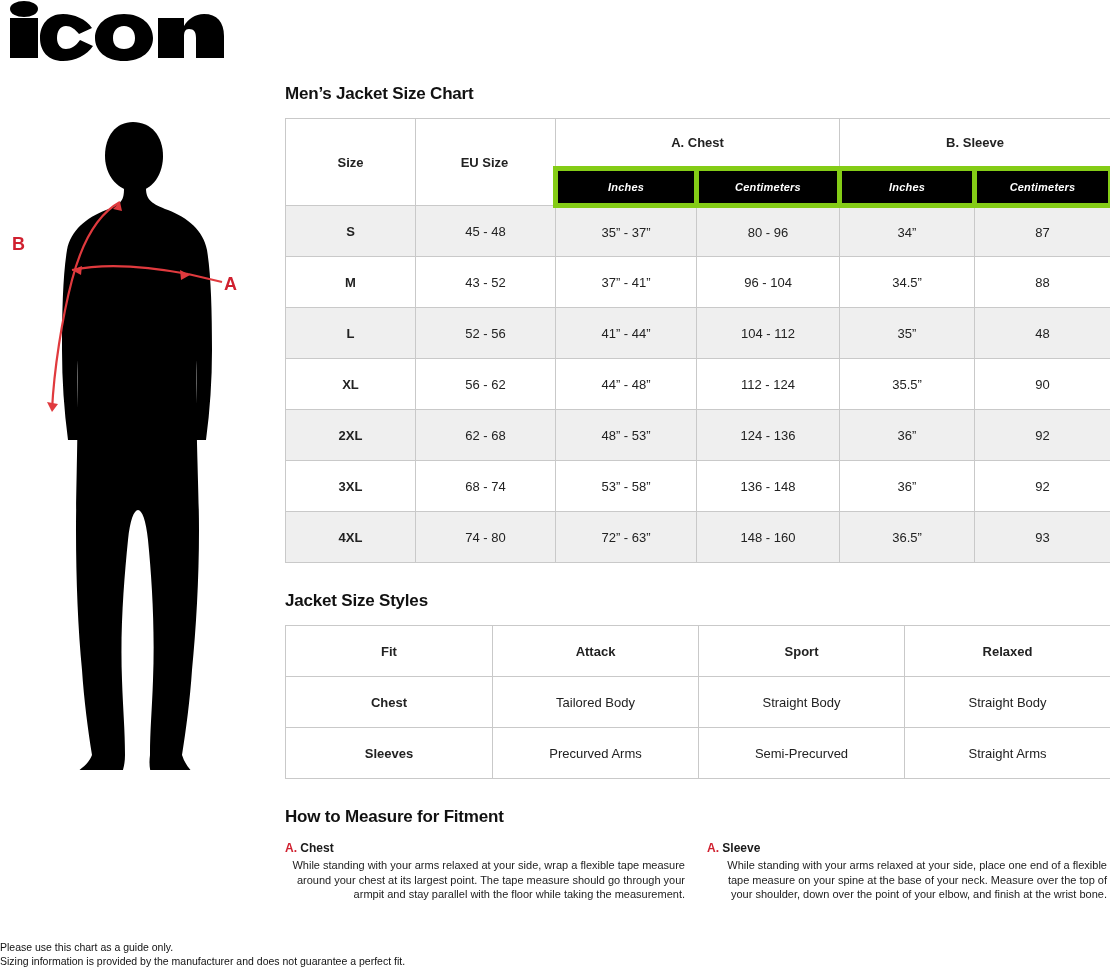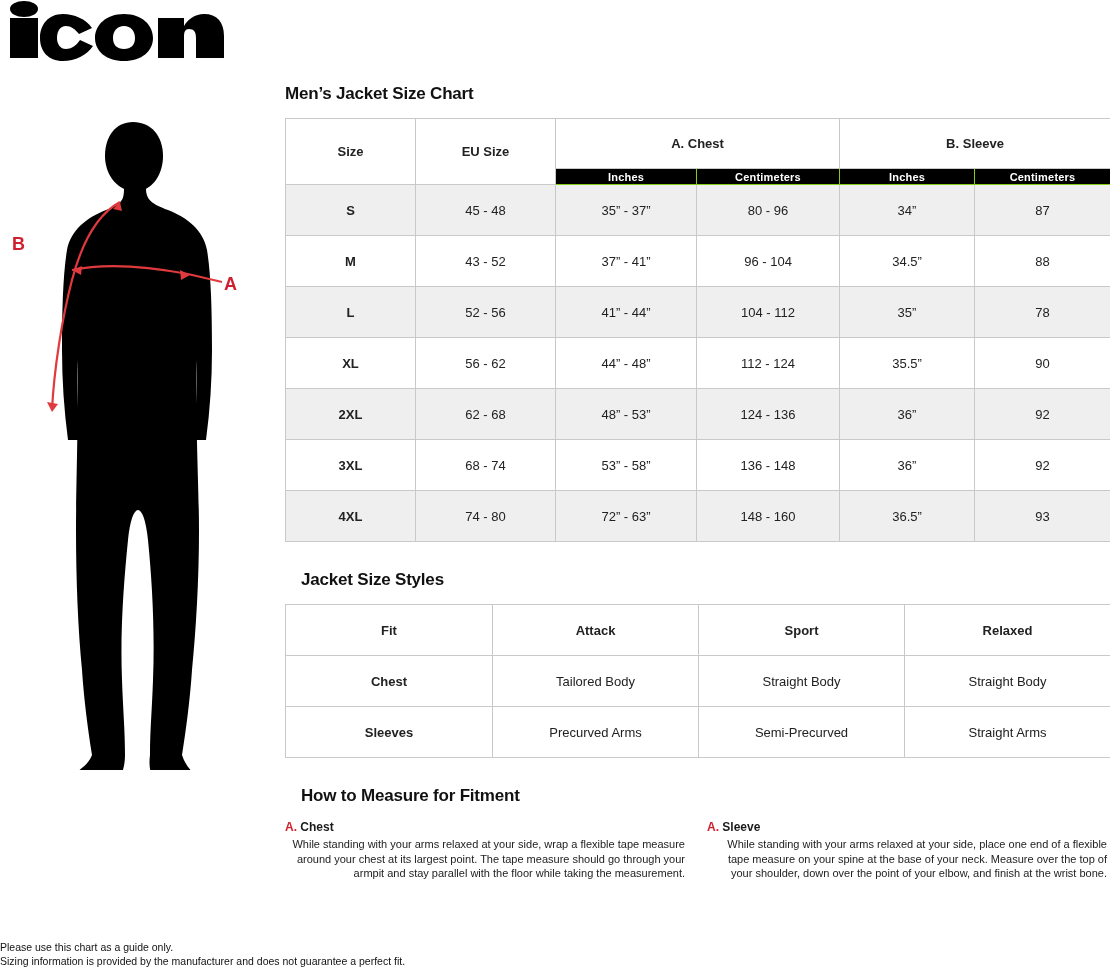--- a/index.html
+++ b/index.html
@@ -53,21 +53,21 @@
     width: 825px;
   }
 
   h2.section-title {
     font-size: 17px;
     font-weight: bold;
     margin: 0 0 14px 0;
     letter-spacing: -0.2px;
     color: #111;
   }
-  h2.section-title.tight { margin-top: 28px; margin-left: 16px; }
+  h2.section-title.tight { margin-top: 28px; }
 
   table {
     border-collapse: collapse;
     width: 825px;
     table-layout: fixed;
   }
   table td, table th {
     border: 1px solid #c9c9c9;
     text-align: center;
     font-size: 13px;
@@ -85,23 +85,24 @@
   .group-hdr {
     font-weight: bold;
     font-size: 13px;
     height: 50px;
   }
   .sub-hdr {
     background: #000;
     color: #fff;
     font-weight: bold;
     font-size: 11px;
-    height: 16px;
+    height: 37px;
     letter-spacing: 0.2px;
-    border: 1px solid #84cc16;
+    border: 5px solid #84cc16;
+    font-style: italic;
   }
   .size-col { width: 130px; }
   .eu-col { width: 140px; }
   .chest-in { width: 141px; }
   .chest-cm { width: 143px; }
   .slv-in { width: 135px; }
   .slv-cm { width: 136px; }
 
   tr.shade td { background: #efefef; }
   td.rowlabel { font-weight: bold; }
@@ -263,21 +264,21 @@
           <td>96 - 104</td>
           <td>34.5”</td>
           <td>88</td>
         </tr>
         <tr class="shade">
           <td class="rowlabel">L</td>
           <td>52 - 56</td>
           <td>41” - 44”</td>
           <td>104 - 112</td>
           <td>35”</td>
-          <td>78</td>
+          <td>48</td>
         </tr>
         <tr>
           <td class="rowlabel">XL</td>
           <td>56 - 62</td>
           <td>44” - 48”</td>
           <td>112 - 124</td>
           <td>35.5”</td>
           <td>90</td>
         </tr>
         <tr class="shade">

